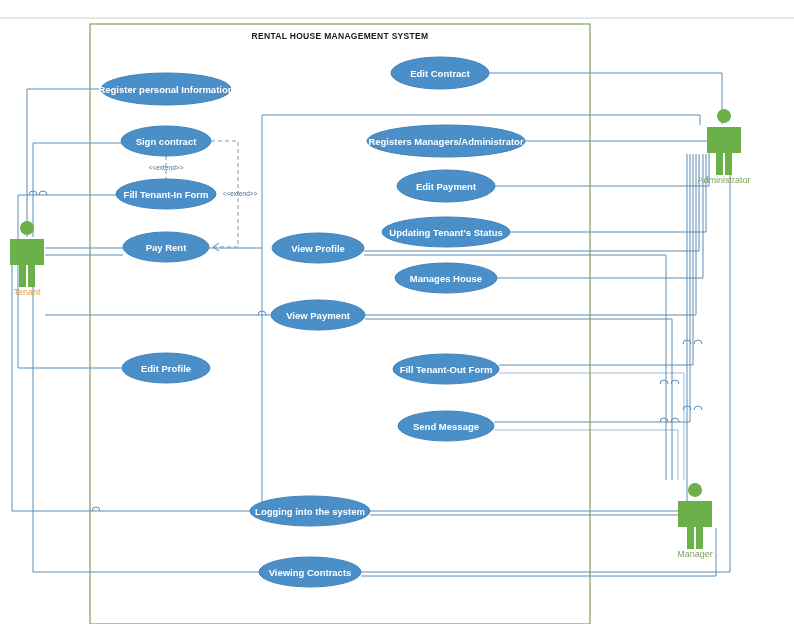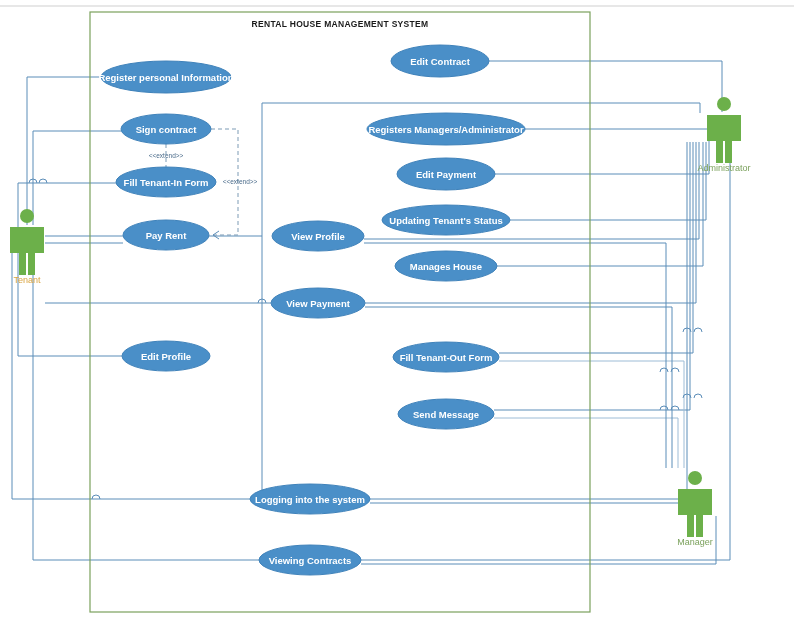--- a/index.html
+++ b/index.html
@@ -1,18 +1,18 @@
 <!DOCTYPE html>
 <html><head>
 <meta charset="utf-8">
 <style>
   html,body{margin:0;padding:0;background:#ffffff;}
   body{width:794px;height:624px;position:relative;overflow:hidden;
        font-family:"Liberation Sans",sans-serif;}
-  #stage{position:absolute;left:0;top:0;width:794px;height:512px;}
+  #stage{position:absolute;left:0;top:12px;width:794px;height:512px;}
   svg.layer{position:absolute;left:0;top:0;width:794px;height:624px;}
   #wires{z-index:1;}
   #nodes{z-index:2;}
   .uc-label{fill:#ffffff;font-family:"Liberation Sans",sans-serif;
             font-size:9.5px;font-weight:bold;text-anchor:middle;
             dominant-baseline:middle;}
   .uc-ell{fill:#4a8fc8;stroke:#3f82ba;stroke-width:1;}
   .actor-label{font-family:"Liberation Sans",sans-serif;font-size:9px;
                text-anchor:middle;dominant-baseline:middle;}
   .sys-title{fill:#1a1a1a;font-family:"Liberation Sans",sans-serif;

